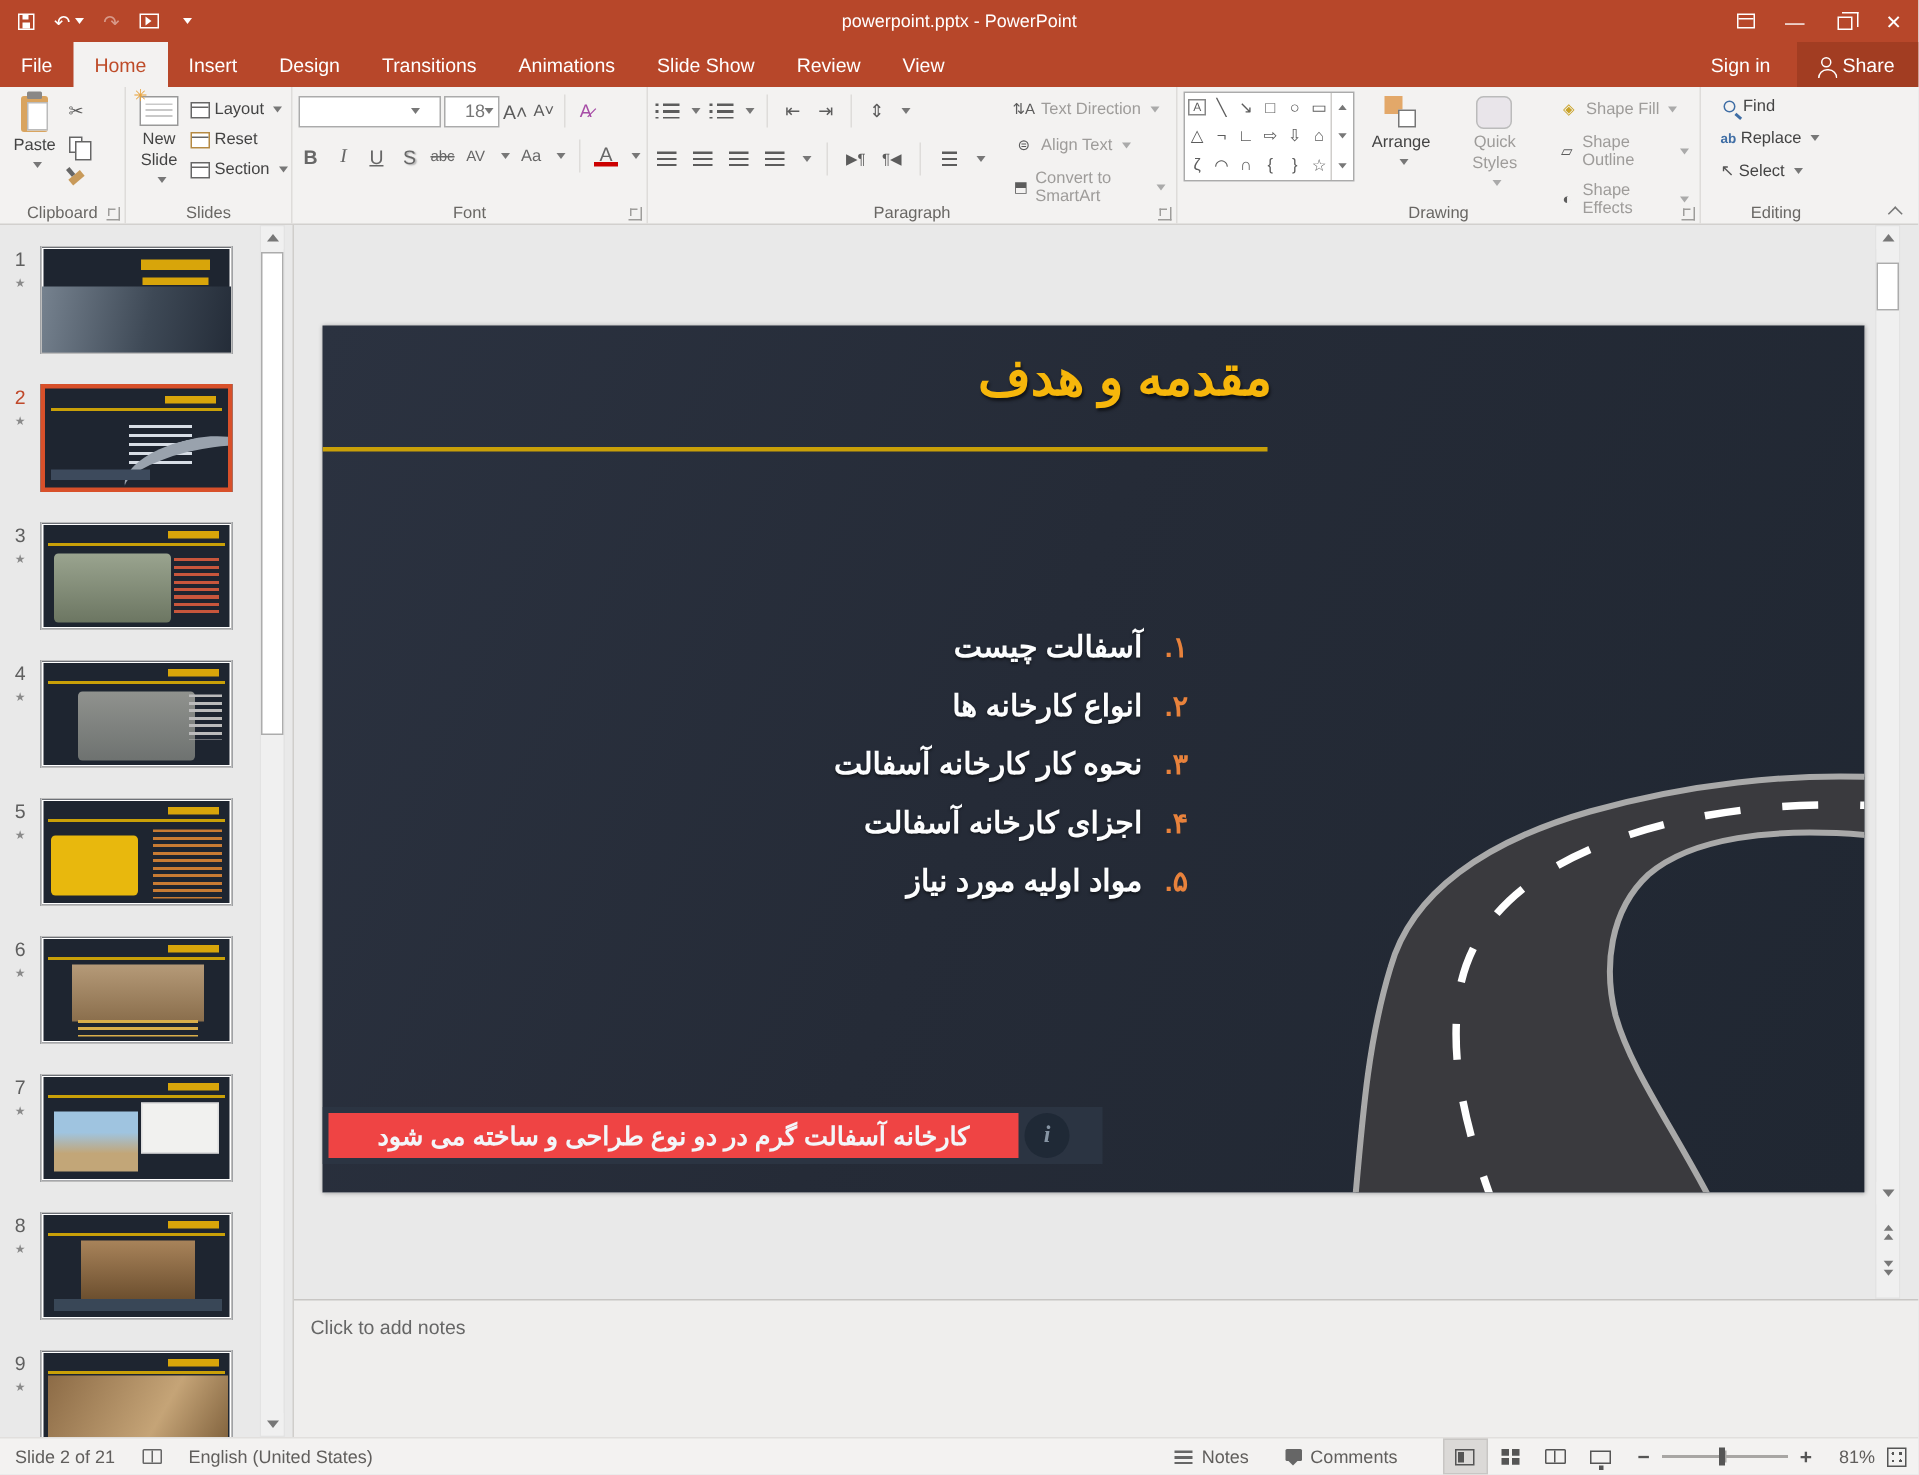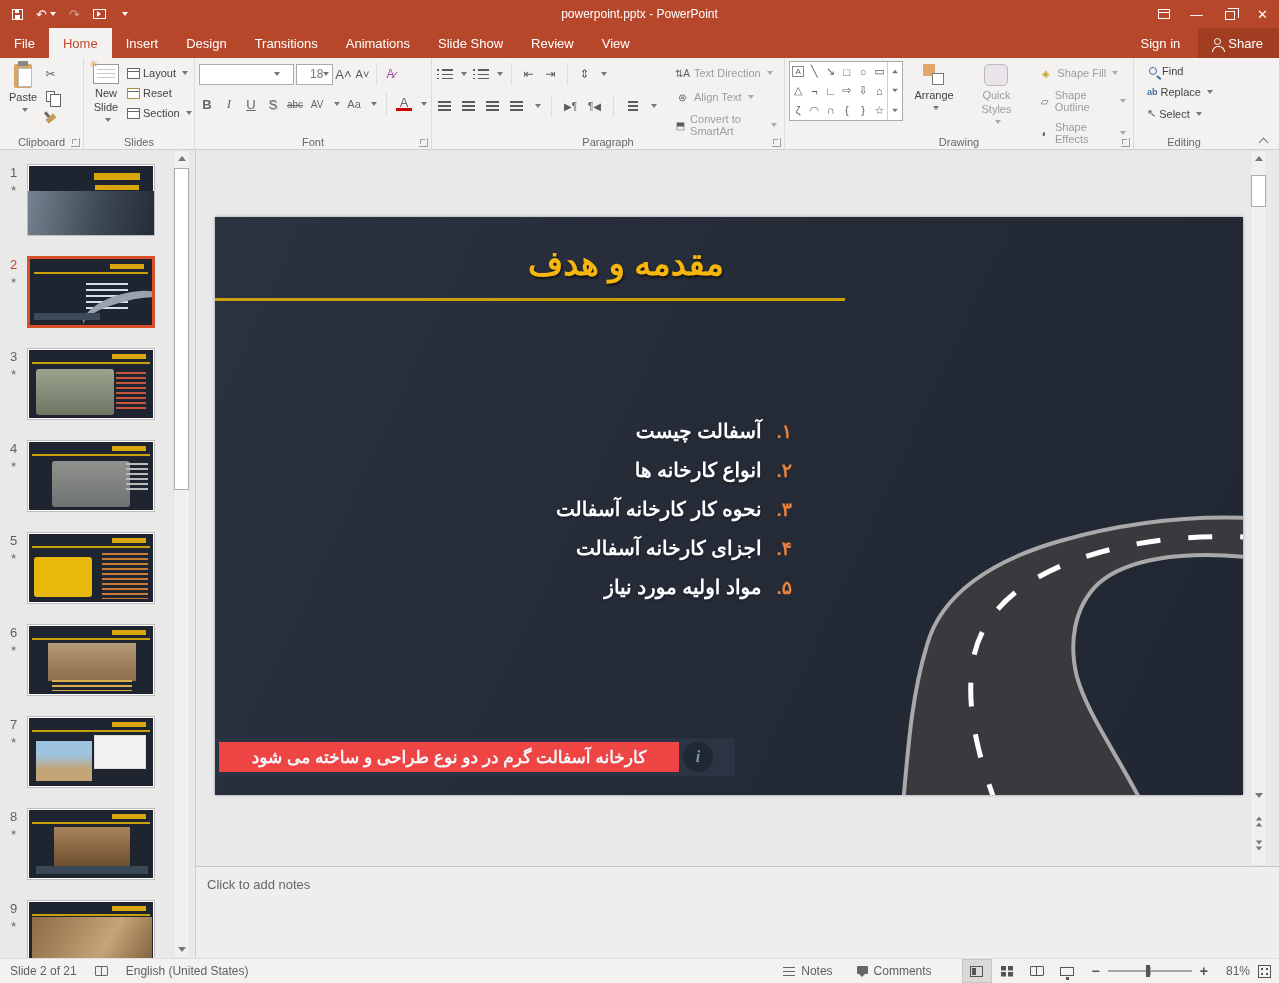--- a/index.html
+++ b/index.html
@@ -123,21 +123,21 @@
   .sc-arrow{position:absolute;left:0;width:15px;height:15px;background:#F0F0F0;display:flex;align-items:center;justify-content:center}
   .tri{width:0;height:0;border-left:4px solid transparent;border-right:4px solid transparent}
   .tri.up{border-bottom:5px solid #777}
   .tri.dn{border-top:5px solid #777}
   .sc-thumb{position:absolute;left:0;width:15px;background:#fff;border:1px solid #ACACAC}
   .dblarrow{position:absolute;left:1px;width:14px;height:16px;display:flex;flex-direction:column;align-items:center;justify-content:center;gap:1px}
   .dblarrow .tri{transform:scale(.8)}
 
   
   .slide{position:absolute;left:215px;top:217px;width:1028px;height:578px;background:linear-gradient(115deg,#2B3240 0%,#252B37 45%,#202732 100%);box-shadow:0 0 3px rgba(0,0,0,.35);overflow:hidden}
-  .s-title{position:absolute;right:395px;top:26px;width:320px;text-align:left;font-size:34px;font-weight:bold;color:#F6B60B;text-shadow:1px 2px 2px rgba(0,0,0,.55)}
+  .s-title{position:absolute;right:395px;top:14px;width:320px;text-align:right;font-size:34px;font-weight:bold;color:#F6B60B;text-shadow:1px 2px 2px rgba(0,0,0,.55)}
   .s-underline{position:absolute;left:0;top:81px;width:630px;height:3px;background:#C9A008}
   .s-list{position:absolute;right:451px;top:202px;display:flex;flex-direction:column;align-items:flex-start}
   .s-li{display:flex;align-items:baseline;height:39px;font-size:20px;font-weight:bold;white-space:nowrap}
   .s-num{color:#E8823C;margin-left:15px;font-size:19px}
   .s-txt{color:#FCFDFE;text-shadow:0 1px 2px rgba(0,0,0,.5)}
   .f-outer{position:absolute;left:0;top:521px;width:520px;height:38px;background:#2B3442}
   .f-inner{position:absolute;left:4px;top:4px;width:460px;height:30px;background:#ef4444;display:flex;align-items:center;justify-content:center;font-size:17px;font-weight:bold;color:#F3F6F9}
   .f-info{position:absolute;left:468px;top:4px;width:30px;height:30px;border-radius:50%;background:#1F2936;color:#8795A4;display:flex;align-items:center;justify-content:center;font-size:16px;font-weight:bold;font-family:"Liberation Serif",serif;font-style:italic}
   .roadbox{position:absolute;left:660px;top:278px;width:368px;height:300px;overflow:hidden}
 

